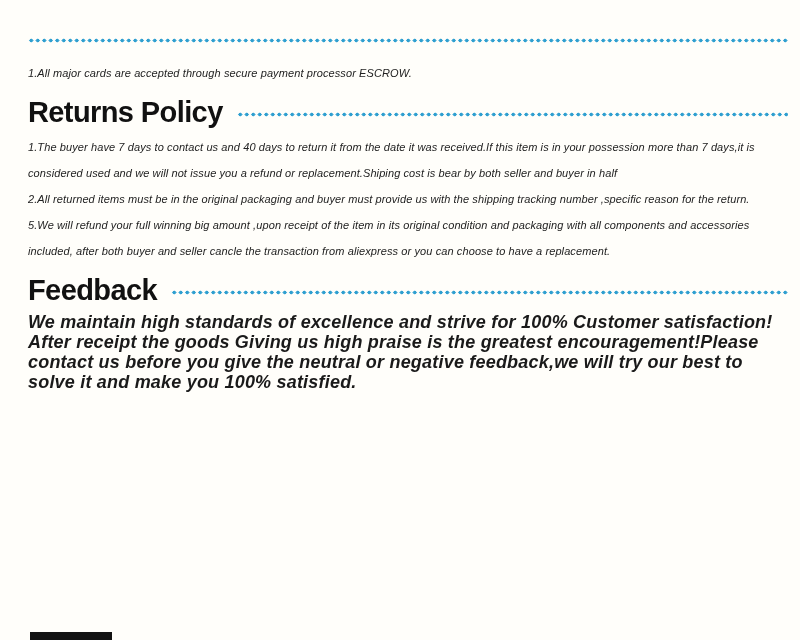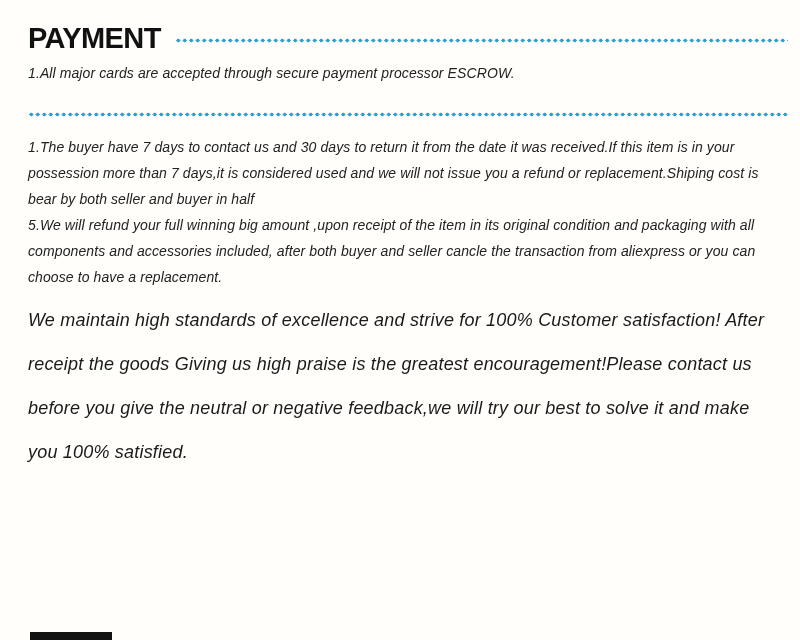--- a/index.html
+++ b/index.html
@@ -37,69 +37,74 @@
     height: 7px;
     margin-top: 5px;
     background-image: radial-gradient(circle, var(--accent, #2f9fd0) 1.8px, rgba(0,0,0,0) 2.1px);
     background-size: 6.5px 7px;
     background-repeat: repeat-x;
     background-position: 0 50%;
   }
   .section-body { padding-right: 10px; }
   .body-text {
     font-style: italic;
-    font-size: 14px;
+    font-size: 11px;
     line-height: 26px;
     letter-spacing: 0.1px;
     color: #222;
   }
   .feedback-text {
     font-style: italic;
-    font-weight: normal;
+    font-weight: bold;
     font-size: 18px;
-    line-height: 44px;
+    line-height: 20px;
     letter-spacing: 0.2px;
     color: #1a1a1a;
     padding-right: 4px;
   }
   .bottom-cut-bar {
     position: absolute;
     left: 30px;
     bottom: 0;
     width: 82px;
     height: 8px;
     background: #121212;
   }
 </style>
 </head>
 <body style="background: rgb(255, 254, 250);">
 
 <div class="page">
 
   <section class="policy-section">
     <header class="section-header">
-      <h2 class="section-title">PAYMENT</h2>
       <div class="dotted-line"></div>
     </header>
     <div class="section-body">
       <p class="body-text">1.All major cards are accepted through secure payment processor ESCROW.</p>
     </div>
   </section>
 
   <section class="policy-section">
     <header class="section-header">
+      <h2 class="section-title">Returns Policy</h2>
       <div class="dotted-line"></div>
     </header>
     <div class="section-body">
-      <p class="body-text">1.The buyer have 7 days to contact us and 30 days to return it from the date it was received.If this item is in your possession more than 7 days,it is considered used and we will not issue you a refund or replacement.Shiping cost is bear by both seller and buyer in half</p>
+      <p class="body-text">1.The buyer have 7 days to contact us and 40 days to return it from the date it was received.If this item is in your possession more than 7 days,it is considered used and we will not issue you a refund or replacement.Shiping cost is bear by both seller and buyer in half</p>
+      <p class="body-text">2.All returned items must be in the original packaging and buyer must provide us with the shipping tracking number ,specific reason for the return.</p>
       <p class="body-text">5.We will refund your full winning big amount ,upon receipt of the item in its original condition and packaging with all components and accessories included, after both buyer and seller cancle the transaction from aliexpress or you can choose to have a replacement.</p>
     </div>
   </section>
 
   <section class="policy-section">
+    <header class="section-header">
+      <h2 class="section-title">Feedback</h2>
+      <div class="dotted-line"></div>
+    </header>
     <div class="section-body">
       <p class="feedback-text">We maintain high standards of excellence and strive for 100% Customer satisfaction! After receipt the goods Giving us high praise is the greatest encouragement!Please contact us before you give the neutral or negative feedback,we will try our best to solve it and make you 100% satisfied.</p>
     </div>
   </section>
 
   <div class="bottom-cut-bar"></div>
 
 </div>
 
 </body></html>

